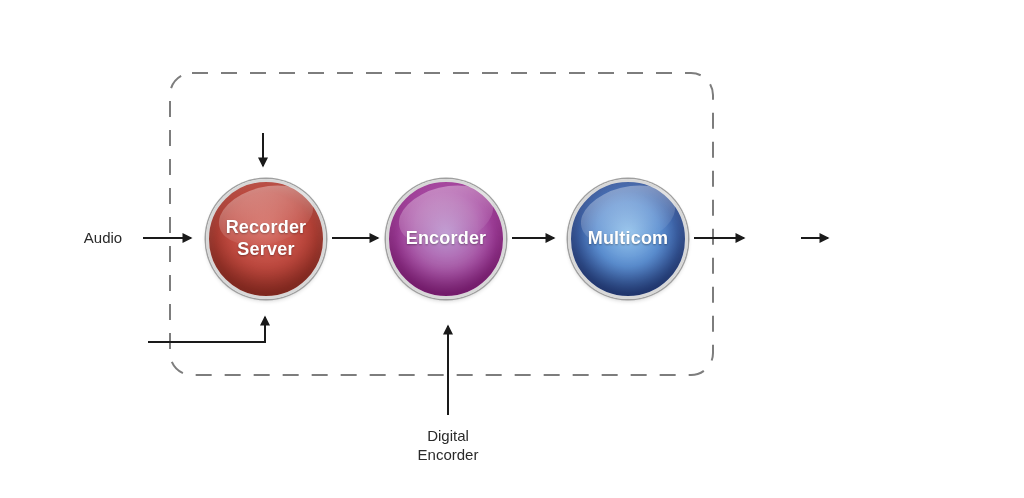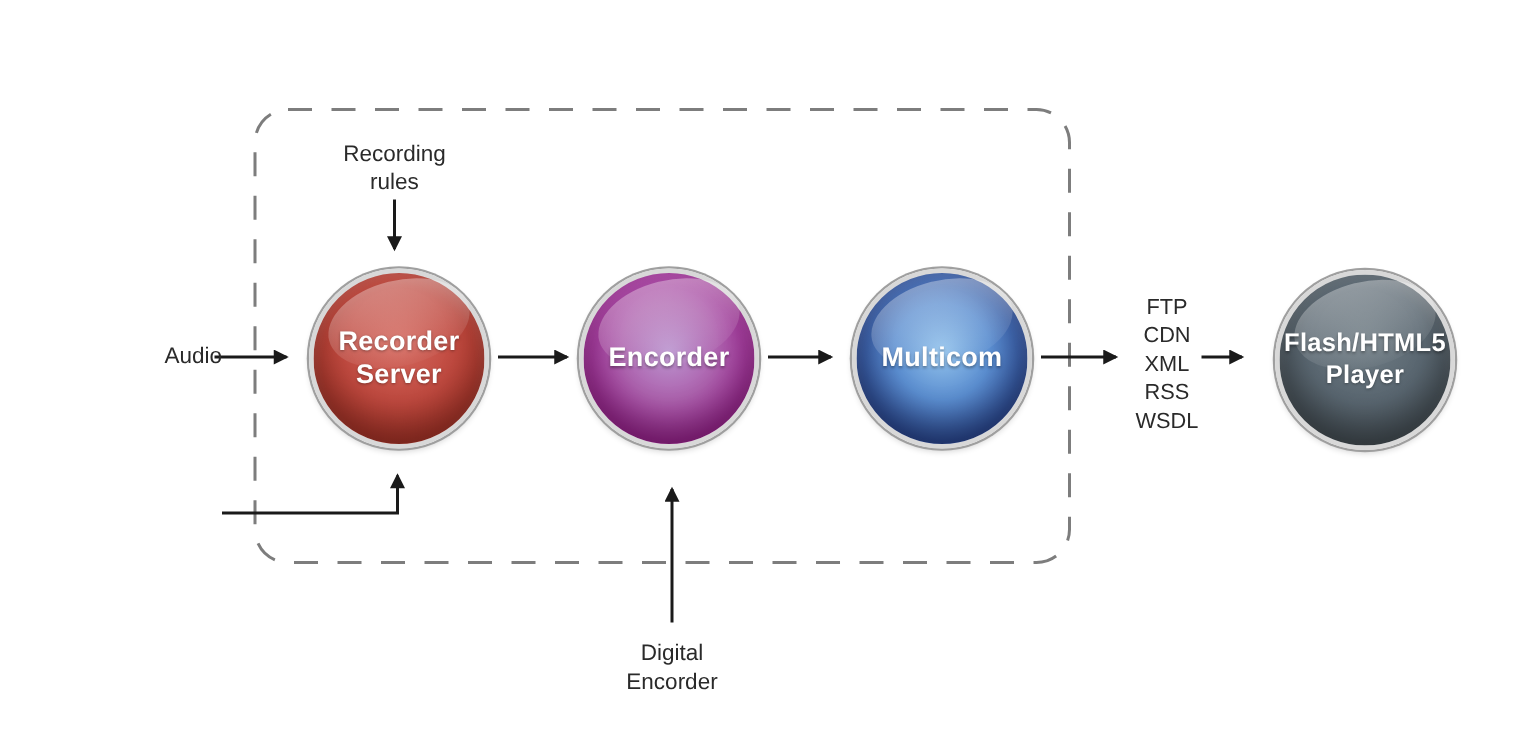--- a/index.html
+++ b/index.html
@@ -75,21 +75,21 @@
   .node-player {
     background: radial-gradient(circle at 50% 40%, #6f7c84 0%, #596670 45%, #434c52 78%, #343b40 100%);
   }
   .anno {
     position: absolute;
     font-size: 15px;
     line-height: 1.25;
     text-align: center;
     white-space: pre-line;
   }
-  .anno-audio       { left: 58px;  top: 229px; width: 90px; text-align: right; }
+  .anno-audio       { left: 58px;  top: 229px; width: 90px; }
   .anno-recording   { left: 202px; top: 94px;  width: 122px; }
   .anno-playout     { left: 44px;  top: 317px; width: 126px; }
   .anno-digital     { left: 387px; top: 427px; width: 122px; }
   .protocol-list {
     position: absolute;
     left: 746px; top: 196px; width: 64px;
     text-align: center;
     font-size: 14.5px;
   }
   .protocol-item { line-height: 19px; }
@@ -131,35 +131,22 @@
   </div>
 
   <div class="node node-encoder">
     <span class="node-label">Encorder</span>
   </div>
 
   <div class="node node-multicom">
     <span class="node-label">Multicom</span>
   </div>
 
-  <div class="node node-player">
-    <span class="node-label">Flash/HTML5
-Player</span>
-  </div>
 
   <div class="anno anno-audio">Audio</div>
 
-  <div class="anno anno-recording">Recording
-rules</div>
 
 
   <div class="anno anno-digital">Digital
 Encorder</div>
 
-  <div class="protocol-list">
-    <div class="protocol-item">FTP</div>
-    <div class="protocol-item">CDN</div>
-    <div class="protocol-item">XML</div>
-    <div class="protocol-item">RSS</div>
-    <div class="protocol-item">WSDL</div>
-  </div>
 
 </div>
 
 </body></html>

